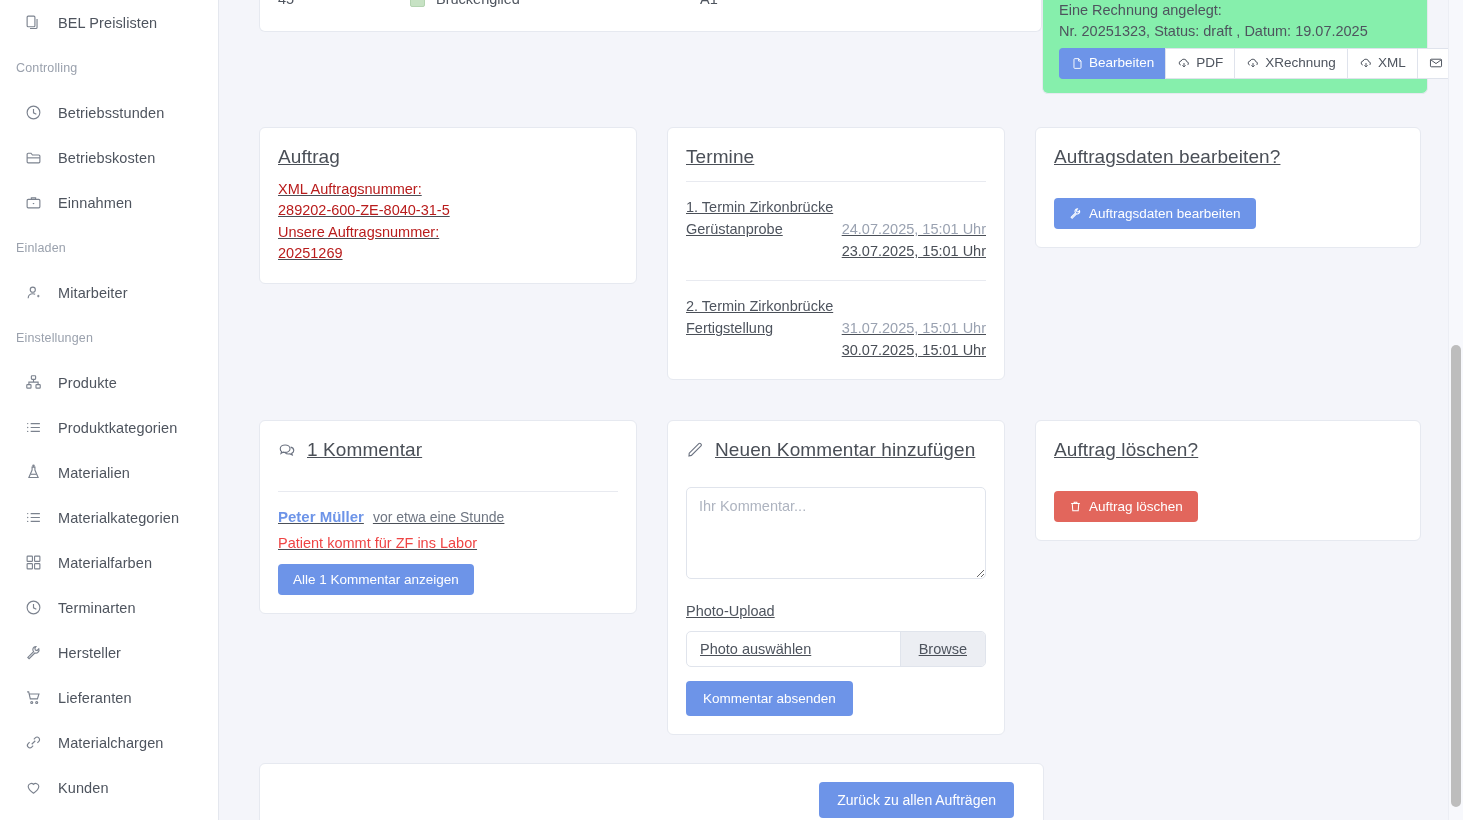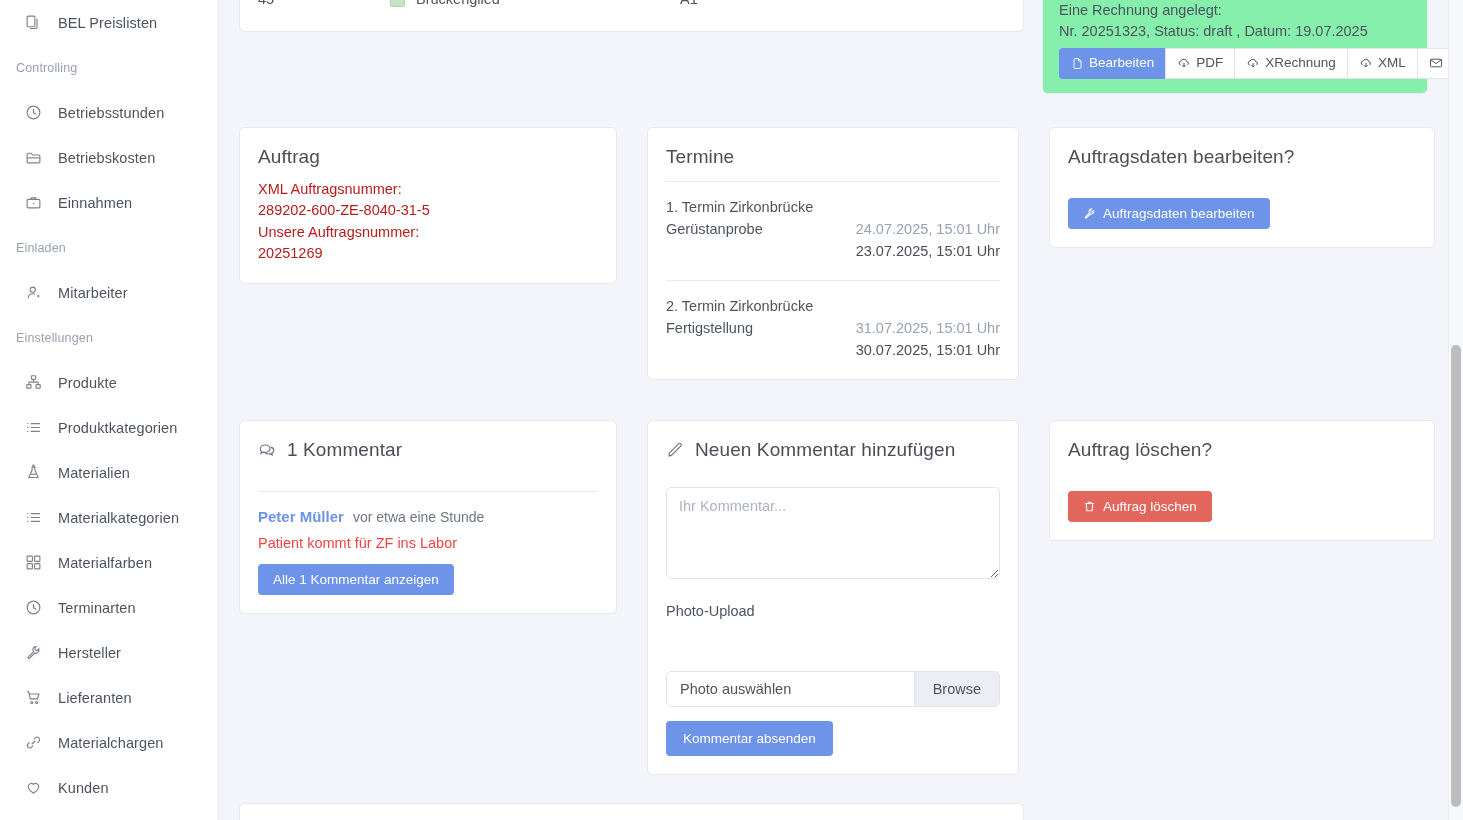--- a/index.html
+++ b/index.html
@@ -3,21 +3,21 @@
 <meta charset="utf-8">
 <style>
   * { box-sizing: border-box; margin: 0; padding: 0; }
   html, body {
     width: 1463px; height: 820px;
     overflow: hidden;
     font-family: "Liberation Sans", sans-serif;
     background: #f4f5fa;
     color: #4a4f57;
   }
-  .app { display: flex; width: 1463px; height: 820px; position: relative; }
+  .app { display: flex; width: 1463px; height: 820px; position: relative; gap: 20px; }
 
   
   .sidebar {
     width: 219px; height: 820px;
     background: #ffffff;
     border-right: 1px solid #e4e7ee;
     flex: 0 0 219px;
     padding-top: 0;
     overflow: hidden;
   }
@@ -184,21 +184,21 @@
     font-family: "Liberation Sans", sans-serif;
     color: #4e545e;
     resize: vertical;
     outline: none;
     background: #fff;
   }
   textarea.ta::placeholder { color: #aeb4c0; }
   .label-sm { font-size: 14.5px; color: #4e545e; }
   .file-input {
     display: flex; border: 1px solid #e0e4ec; border-radius: 5px; overflow: hidden;
-    background: #fff; height: 36px; margin-top: 40px;
+    background: #fff; height: 36px;
   }
   .file-input .fname {
     flex: 1 1 auto; display: flex; align-items: center;
     padding: 0 13px; font-size: 14.5px; color: #4e545e;
   }
   .file-input .browse {
     flex: 0 0 auto; display: flex; align-items: center; justify-content: center;
     padding: 0 18px;
     background: #eceef3; color: #4e545e; font-size: 14.5px;
     border-left: 1px solid #e0e4ec; cursor: pointer;
@@ -464,21 +464,21 @@
                 <rect x="2.5" y="5.5" width="19" height="13" rx="1.5"></rect>
                 <path d="M3 6.5l9 6.5 9-6.5"></path>
               </svg>
             </span>
             <span>E-Mail</span>
           </button>
         </div>
       </div>
     </div>
 
-    <div class="content" style="padding-top:33px; padding-right:28px;">
+    <div class="content" style="padding-top:33px; padding-right:42px;text-decoration:underline;">
       <div class="grid">
 
         <div class="card card-pad">
           <div class="card-title">Auftrag</div>
           <div style="height:11px"></div>
           <div class="kv">XML Auftragsnummer:</div>
           <div class="kv">289202-600-ZE-8040-31-5</div>
           <div class="kv">Unsere Auftragsnummer:</div>
           <div class="kv">20251269</div>
         </div>

